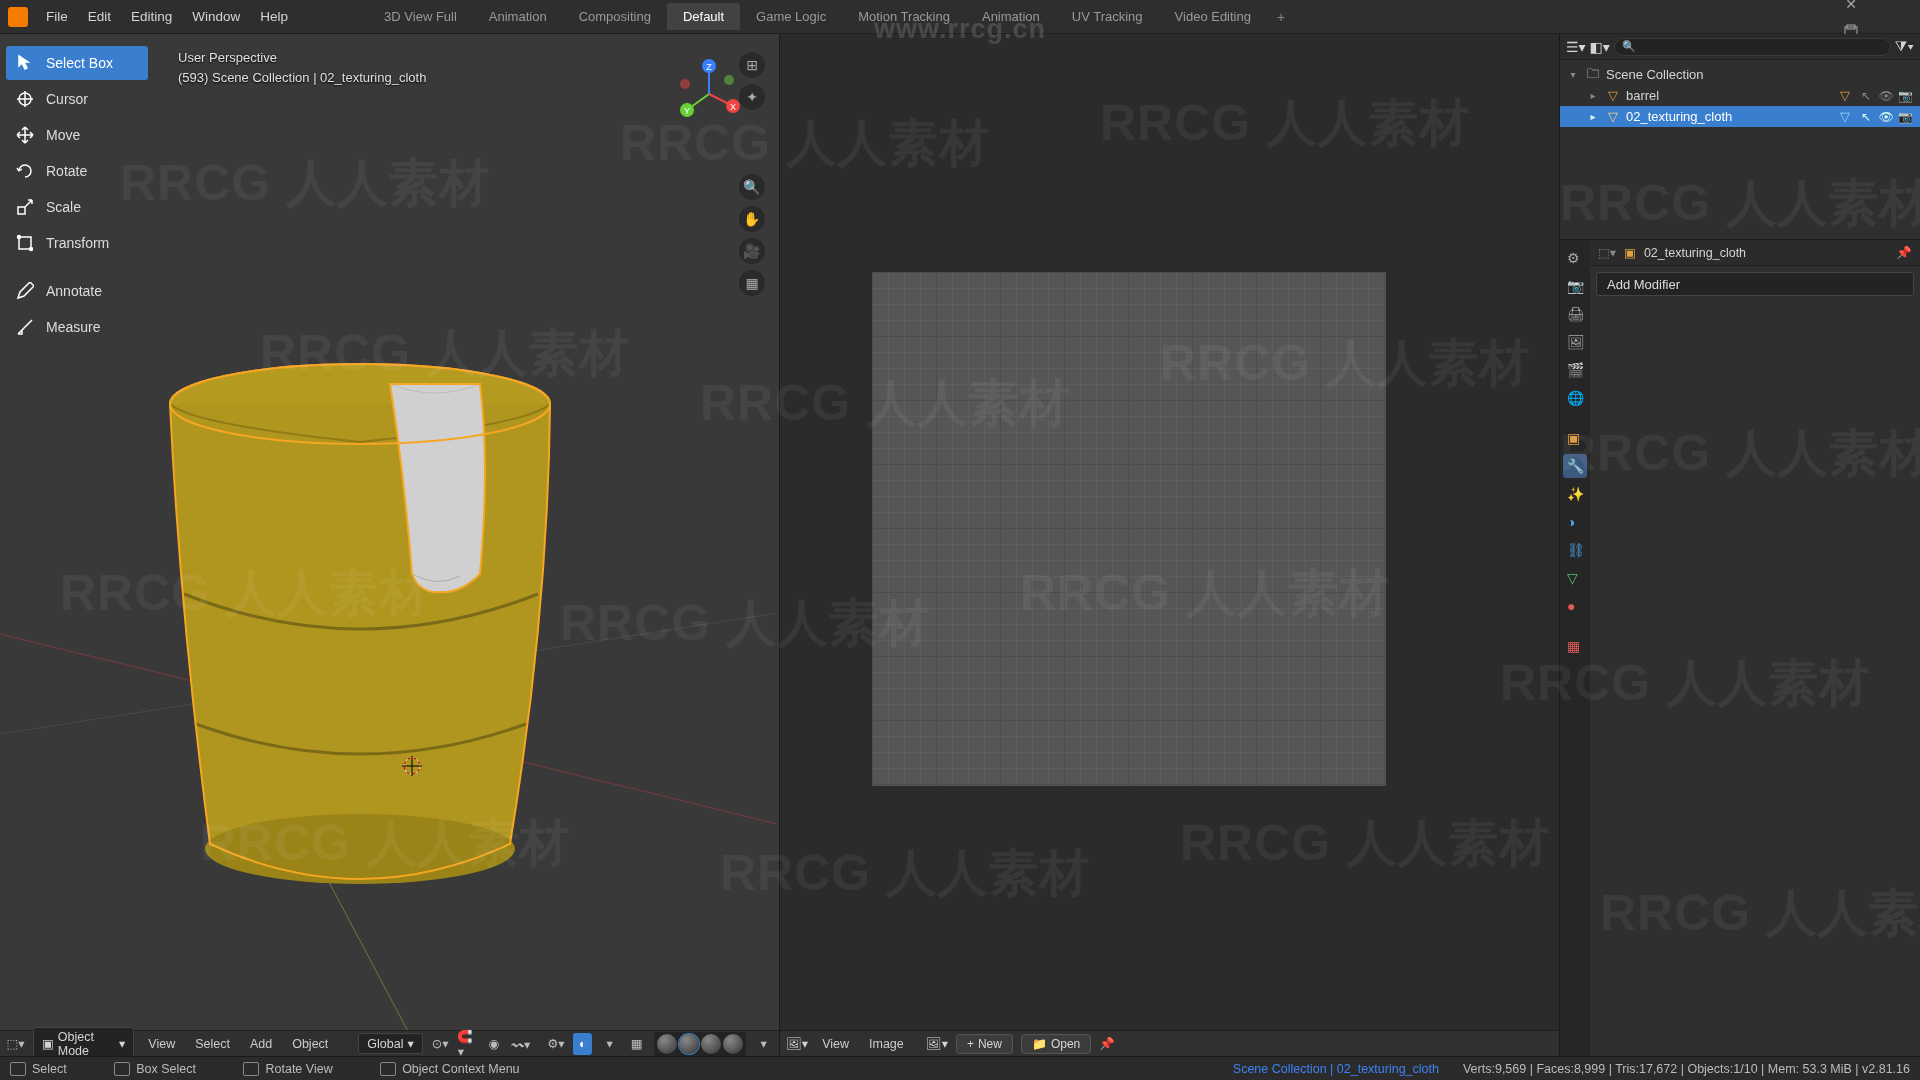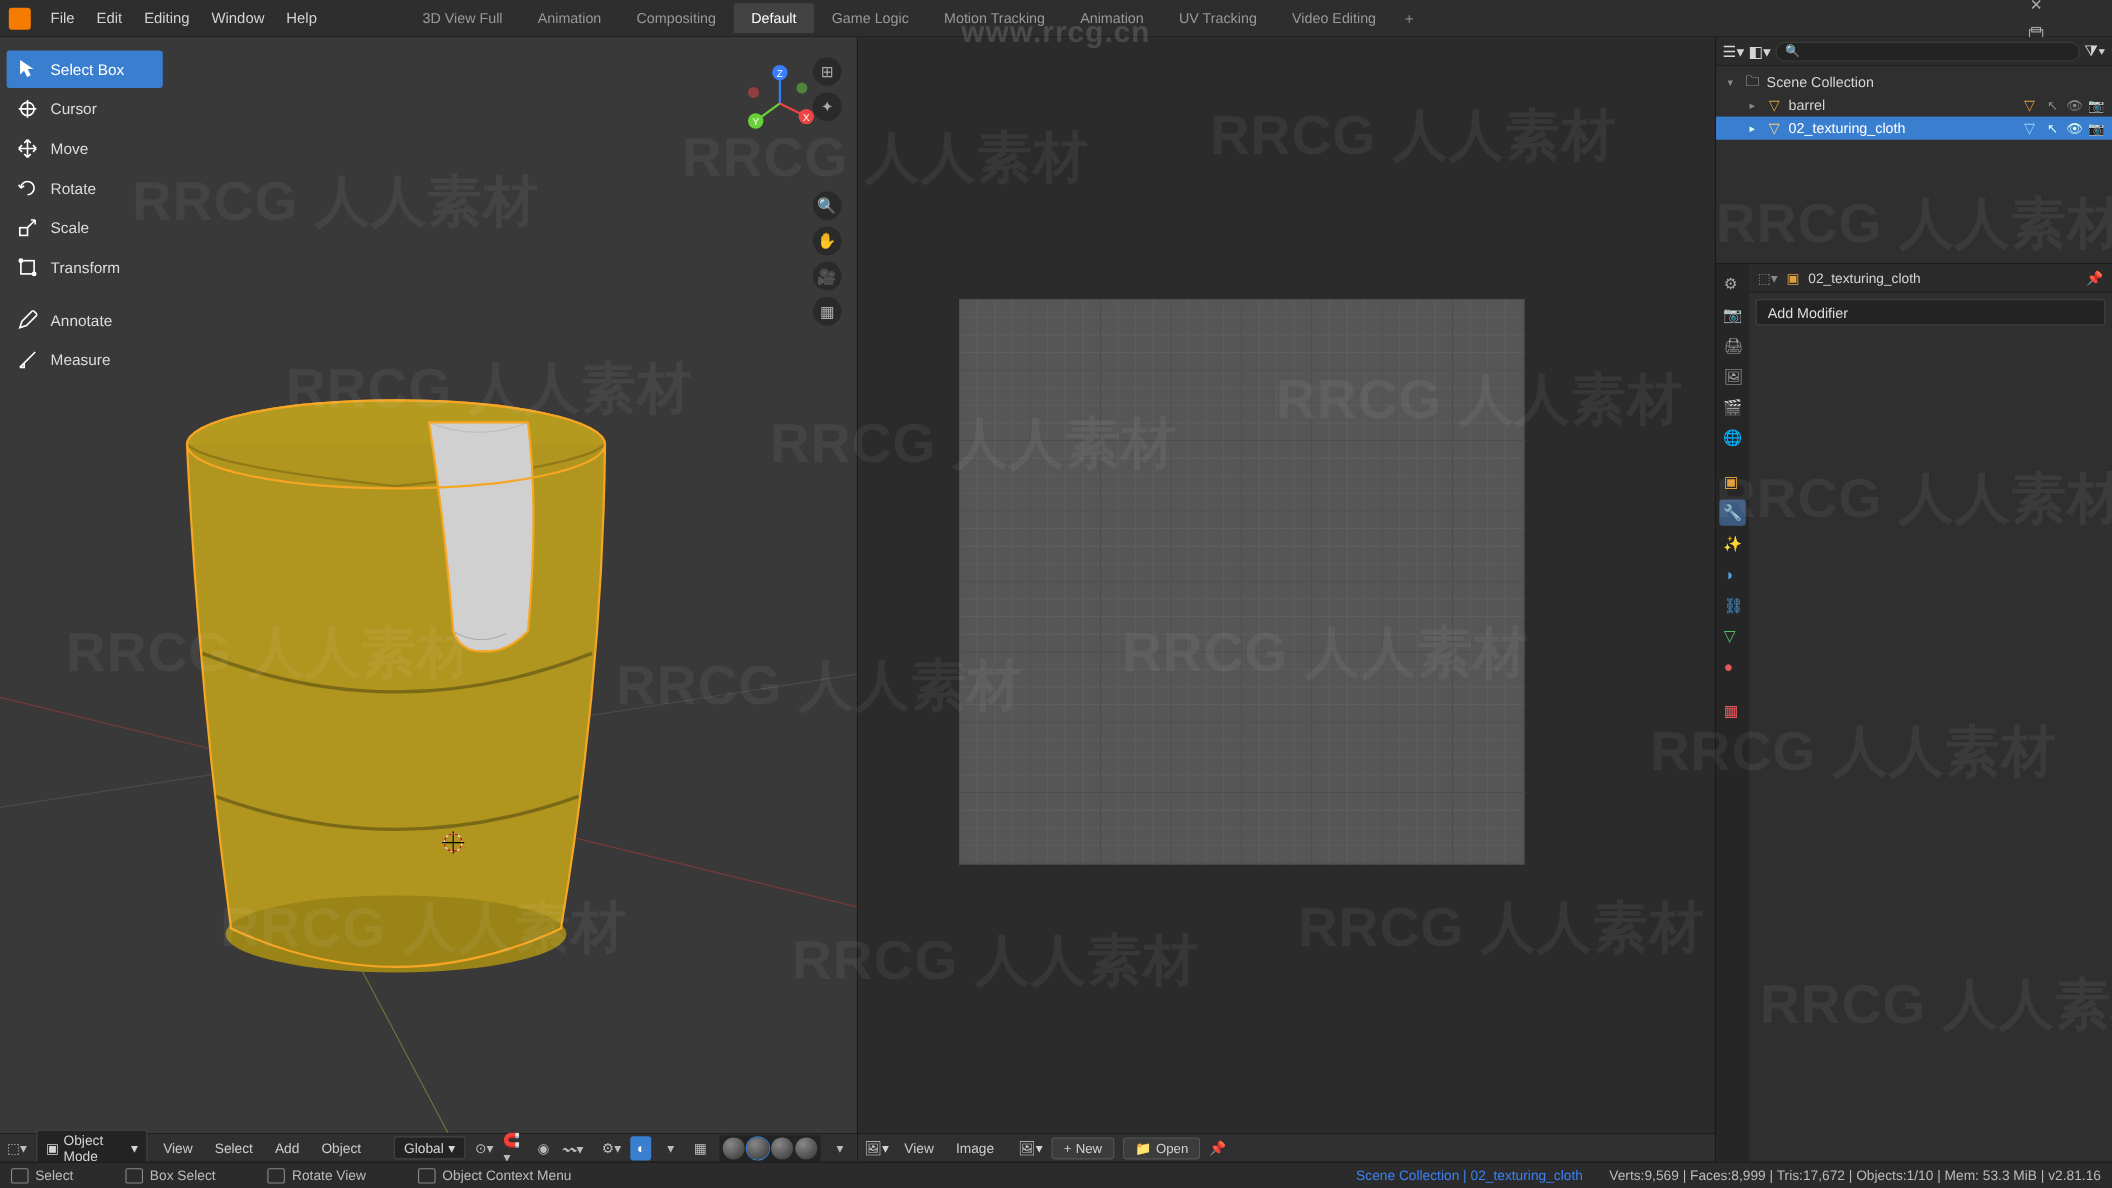--- a/index.html
+++ b/index.html
@@ -186,20 +186,24 @@
       <path d="M230 40 L320 40 Q330 120 320 230 Q300 250 280 248 Q260 250 252 230 Q244 130 230 40 Z" fill="none" stroke="#f5a623" stroke-width="2"></path>
     </svg>
 
     <svg style="position:absolute;left:400px;top:720px" width="24" height="24">
       <circle cx="12" cy="12" r="8" fill="none" stroke="#c00" stroke-width="1"></circle>
       <circle cx="12" cy="12" r="8" fill="none" stroke="#fff" stroke-width="1" stroke-dasharray="3,3"></circle>
       <line x1="12" y1="2" x2="12" y2="22" stroke="#000"></line>
       <line x1="2" y1="12" x2="22" y2="12" stroke="#000"></line>
     </svg>
 
+    <div class="vp-overlay">
+      <div>User Perspective</div>
+      <div>(593) Scene Collection | 02_texturing_cloth</div>
+    </div>
 
     <div class="toolshelf">
       <div class="tool active">
         <span class="ticon">
             <svg viewBox="0 0 18 18">
               <path d="M3 2 L3 12 L6 9 L9 15 L11 14 L8 8 L12 8 Z" fill="#fff"></path>
             </svg>
           </span>
         <span>Select Box</span>
       </div>

